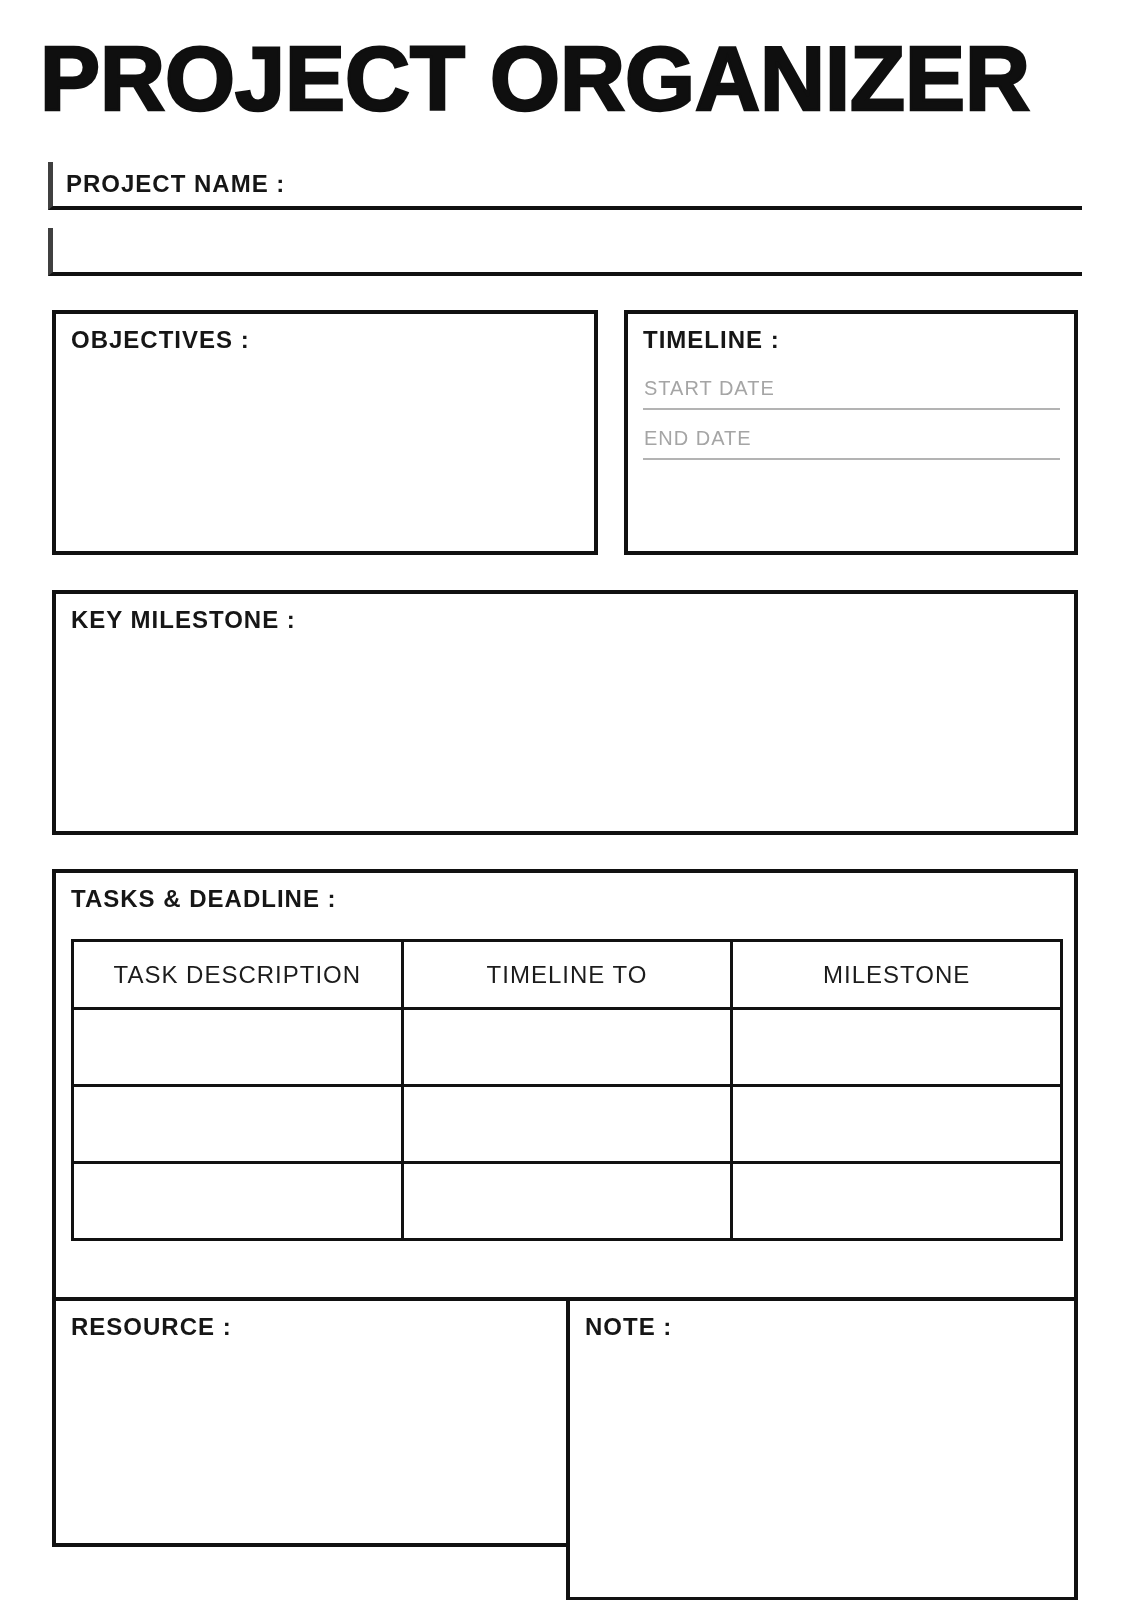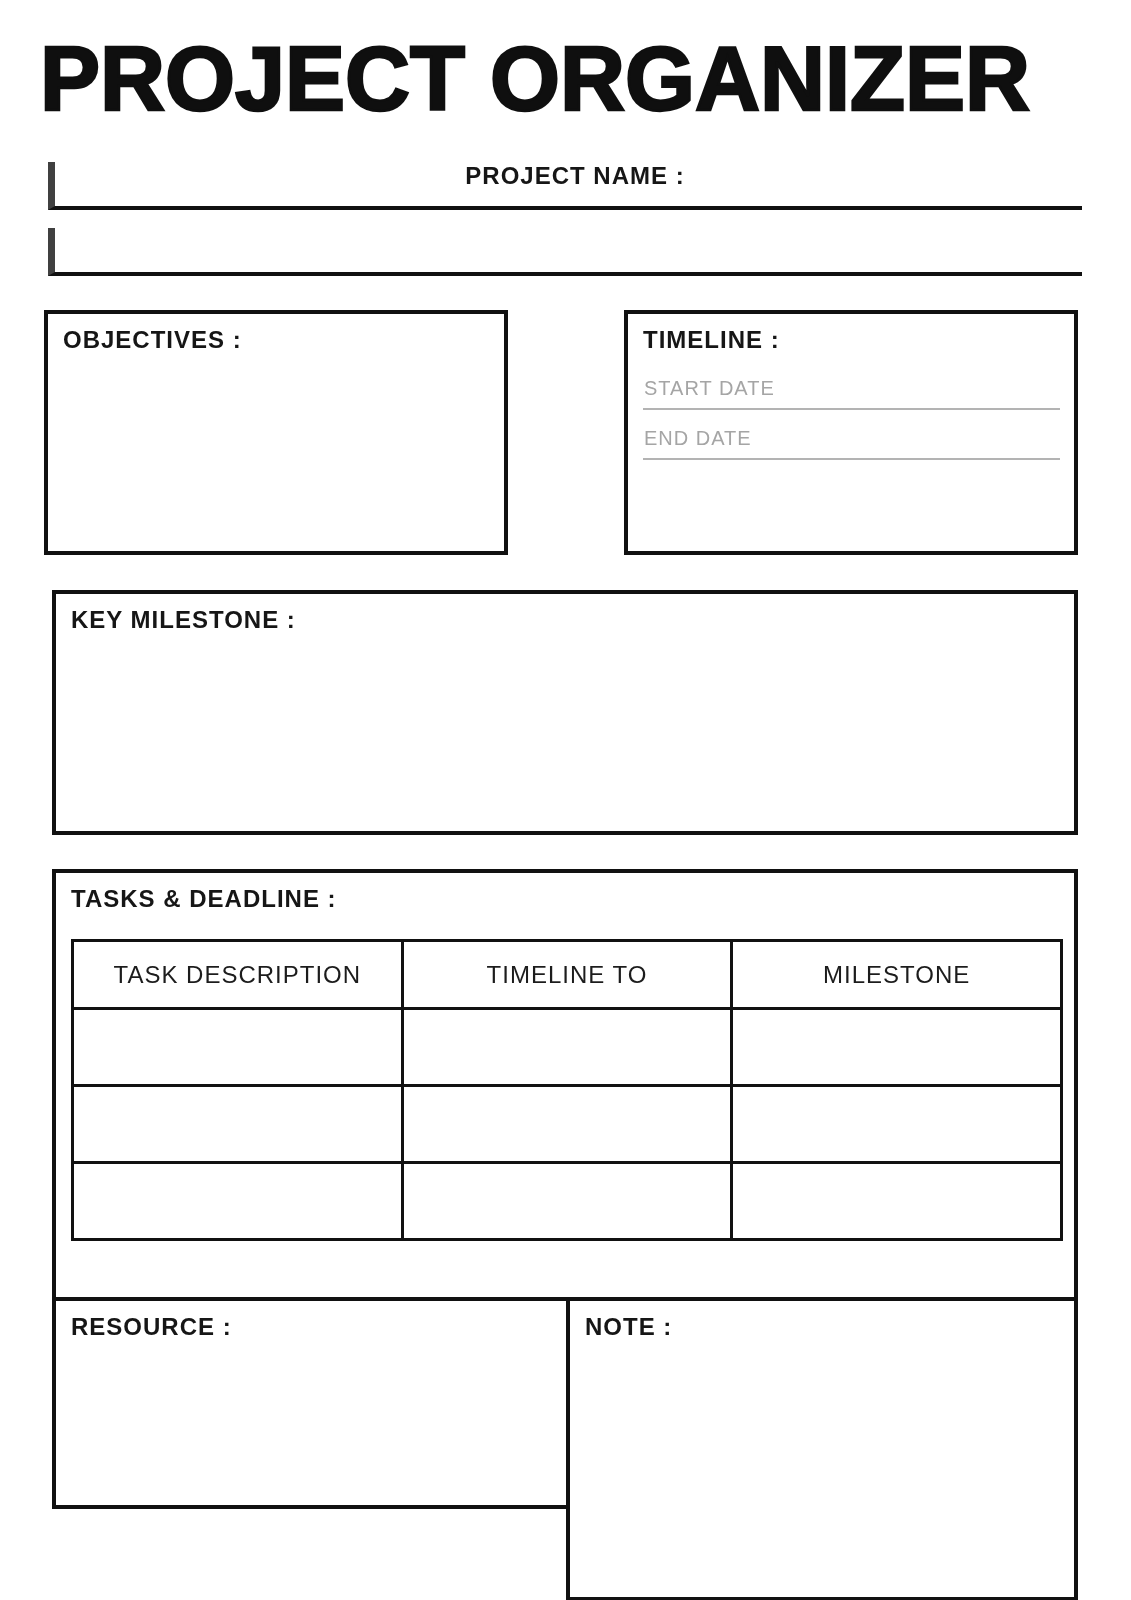--- a/index.html
+++ b/index.html
@@ -28,25 +28,24 @@
     -webkit-text-stroke: 2.6px #0f0f0f;
     white-space: nowrap;
   }
 
   
   .line-field {
     position: absolute;
     left: 48px;
     width: 1034px;
     height: 48px;
-    border-left: 7px solid #404040;
+    border-left: 5px solid #404040;
     border-bottom: 4px solid #111111;
     display: flex;
     align-items: center;
-    flex-direction: column;
   }
   .line-field.name { top: 162px; }
   .line-field.manager { top: 228px; }
   .field-label {
     padding-left: 13px;
     font-size: 24px;
     font-weight: 700;
     letter-spacing: 1px;
     color: #161616;
     white-space: nowrap;
@@ -65,22 +64,22 @@
     font-weight: 700;
     letter-spacing: 1px;
     color: #161616;
     line-height: 32px;
     white-space: nowrap;
   }
   .box-content { flex: 1; }
 
   
   .objectives-box {
-    left: 44px; top: 310px;
-    width: 464px; height: 245px;
+    left: 52px; top: 310px;
+    width: 546px; height: 245px;
     display: flex; flex-direction: column;
   }
   .timeline-box {
     left: 624px; top: 310px;
     width: 454px; height: 245px;
   }
   .date-field {
     margin: 0 14px 0 15px;
     border-bottom: 2px solid #b3b3b3;
     padding: 0 0 9px 1px;
@@ -124,21 +123,21 @@
     letter-spacing: 1px;
     color: #1c1c1c;
     text-align: center;
     vertical-align: middle;
   }
   .tasks-table td { height: 77px; }
 
   
   .resource-box {
     left: 52px; top: 1297px;
-    width: 518px; height: 212px;
+    width: 518px; height: 250px;
     display: flex; flex-direction: column;
   }
   .note-box {
     left: 566px; top: 1297px;
     width: 512px; height: 304px;
     display: flex; flex-direction: column;
   }
 </style>
 </head>
 <body>

